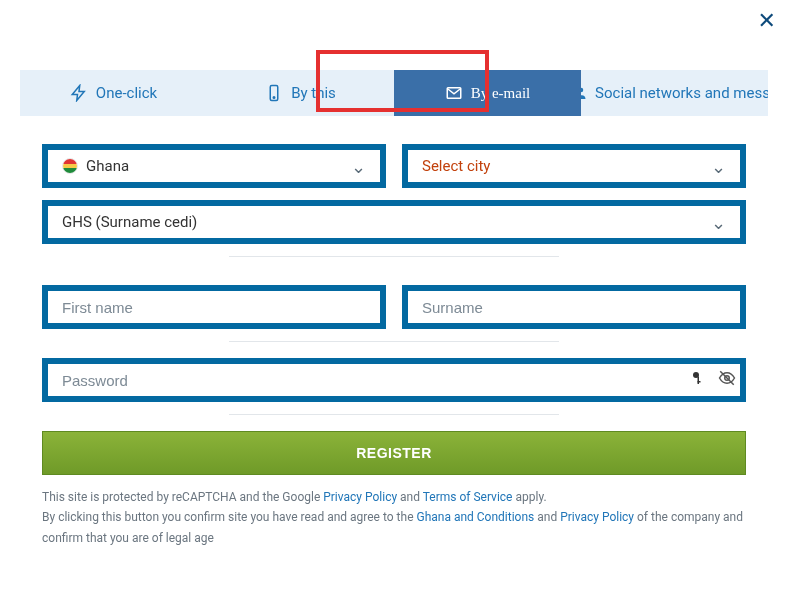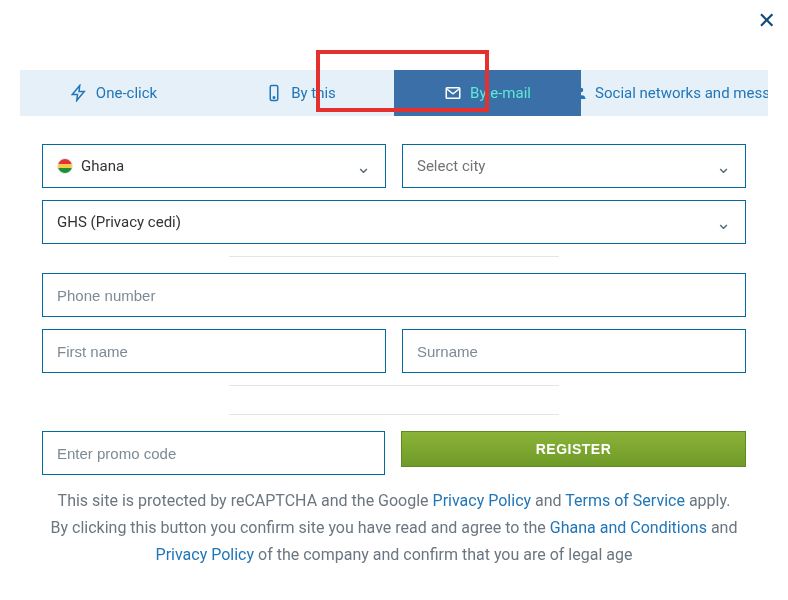--- a/index.html
+++ b/index.html
@@ -41,21 +41,22 @@
   padding: 14px 8px;
   color: #2176b8;
   cursor: pointer;
   font-size: 15px;
   white-space: nowrap;
   overflow: hidden;
   text-overflow: ellipsis;
 }
 .tab.active {
   background: #3a6fa8;
-  color: #5eead4;
+  color: #ffffff;
+  font-family: Liberation Serif, serif;
 }
 .tab .icon-sm { width: 18px; height: 18px; display:flex; align-items:center; justify-content:center; }
 .highlight-box {
   position: absolute;
   border: 4px solid #e53030;
   top: 50px;
   left: 316px;
   width: 173px;
   height: 62px;
   pointer-events: none;
@@ -76,35 +77,35 @@
   width: 330px;
   border-top: 1px solid #e2e6ea;
 }
 .field {
   flex: 1;
   position: relative;
 }
 .field input, .select {
   width: 100%;
   height: 44px;
-  border: 1px solid #0369a1;
+  border: 6px solid #0369a1;
   padding: 8px 14px;
   font-size: 15px;
   color: #333;
   background: #fff;
 }
 .field input::placeholder { color: #7d8a95; }
 .select {
   display: flex;
   align-items: center;
   justify-content: space-between;
   cursor: pointer;
   color: #333;
 }
-.select .placeholder { color: #737373; }
+.select .placeholder { color: #c2410c; }
 .chev { color: #5a6b78; font-size: 18px; }
 .flag {
   width: 16px; height: 16px; border-radius: 50%;
   display: inline-flex; flex-direction: column; overflow: hidden;
   margin-right: 8px; vertical-align: middle; border: 1px solid rgba(0,0,0,0.1);
 }
 .flag .r { flex:1; background:#e03434; }
 .flag .y { flex:1; background:#f7c948; }
 .flag .g { flex:1; background:#1f8b3b; }
 .select-left { display:flex; align-items:center; }
@@ -113,33 +114,33 @@
   right: 10px;
   top: 50%;
   transform: translateY(-50%);
   display: flex;
   gap: 10px;
   color: #556270;
 }
 .pw-icons svg { width:18px; height:18px; }
 .register-btn {
   flex: 1;
-  height: 36px;
+  height: 44px;
   background: #7aa22e;
   background: linear-gradient(#8bb339,#6f9a28);
   color: #fff;
   font-weight: 700;
   letter-spacing: 0.5px;
   border: 1px solid #5f8a21;
   cursor: pointer;
   font-size: 14px;
 }
 .legal {
-  text-align: center;
-  font-size: 16px;
+  text-align: left;
+  font-size: 12px;
   color: #6b7680;
   margin-top: 4px;
   line-height: 1.7;
 }
 .legal a { color: #2176b8; text-decoration: none; }
 .icon-sm svg { width: 18px; height: 18px; }
 </style>
 </head>
 <body>
 
@@ -208,54 +209,67 @@
         <div class="select">
           <span class="placeholder">Select city</span>
           <span class="chev">⌄</span>
         </div>
       </div>
     </div>
 
     <div class="row">
       <div class="field">
         <div class="select">
-          <span>GHS (Privacy cedi)</span>
+          <span>GHS (Surname cedi)</span>
           <span class="chev">⌄</span>
         </div>
       </div>
     </div>
 
     <div class="divider-row"></div>
 
     <div class="row">
-      <div class="field">
-        <input type="text" placeholder="Phone number" style="">
-      </div>
     </div>
 
     <div class="row">
       <div class="field">
         <input type="text" placeholder="First name" style="">
       </div>
       <div class="field">
         <input type="text" placeholder="Surname" style="">
       </div>
     </div>
 
     <div class="divider-row"></div>
 
     <div class="row">
+      <div class="field">
+        <input type="password" placeholder="Password" style="">
+        <div class="pw-icons">
+          <span>
+            <svg viewBox="0 0 24 24" fill="#333">
+                <circle cx="8" cy="8" r="4"></circle>
+                <rect x="10" y="10" width="2" height="10"></rect>
+                <rect x="10" y="16" width="4" height="2"></rect>
+              </svg>
+          </span>
+          <span>
+            <svg viewBox="0 0 24 24" fill="none" stroke="#555" stroke-width="2">
+                <path d="M2 12s4-7 10-7 10 7 10 7-4 7-10 7-10-7-10-7z"></path>
+                <circle cx="12" cy="12" r="3"></circle>
+                <line x1="3" y1="3" x2="21" y2="21"></line>
+              </svg>
+          </span>
+        </div>
+      </div>
     </div>
 
     <div class="divider-row"></div>
 
     <div class="row">
-      <div class="field">
-        <input type="text" placeholder="Enter promo code" style="">
-      </div>
       <button class="register-btn">REGISTER</button>
     </div>
 
     <div class="legal">
       <div>
         <span>This site is protected by reCAPTCHA and the Google </span><a href="#">Privacy Policy</a><span> and </span><a href="#">Terms of Service</a><span> apply.</span>
       </div>
       <div>
         <span>By clicking this button you confirm site you have read and agree to the </span><a href="#">Ghana and Conditions</a><span> and </span><a href="#">Privacy Policy</a><span> of the company and confirm that you are of legal age</span>
       </div>

